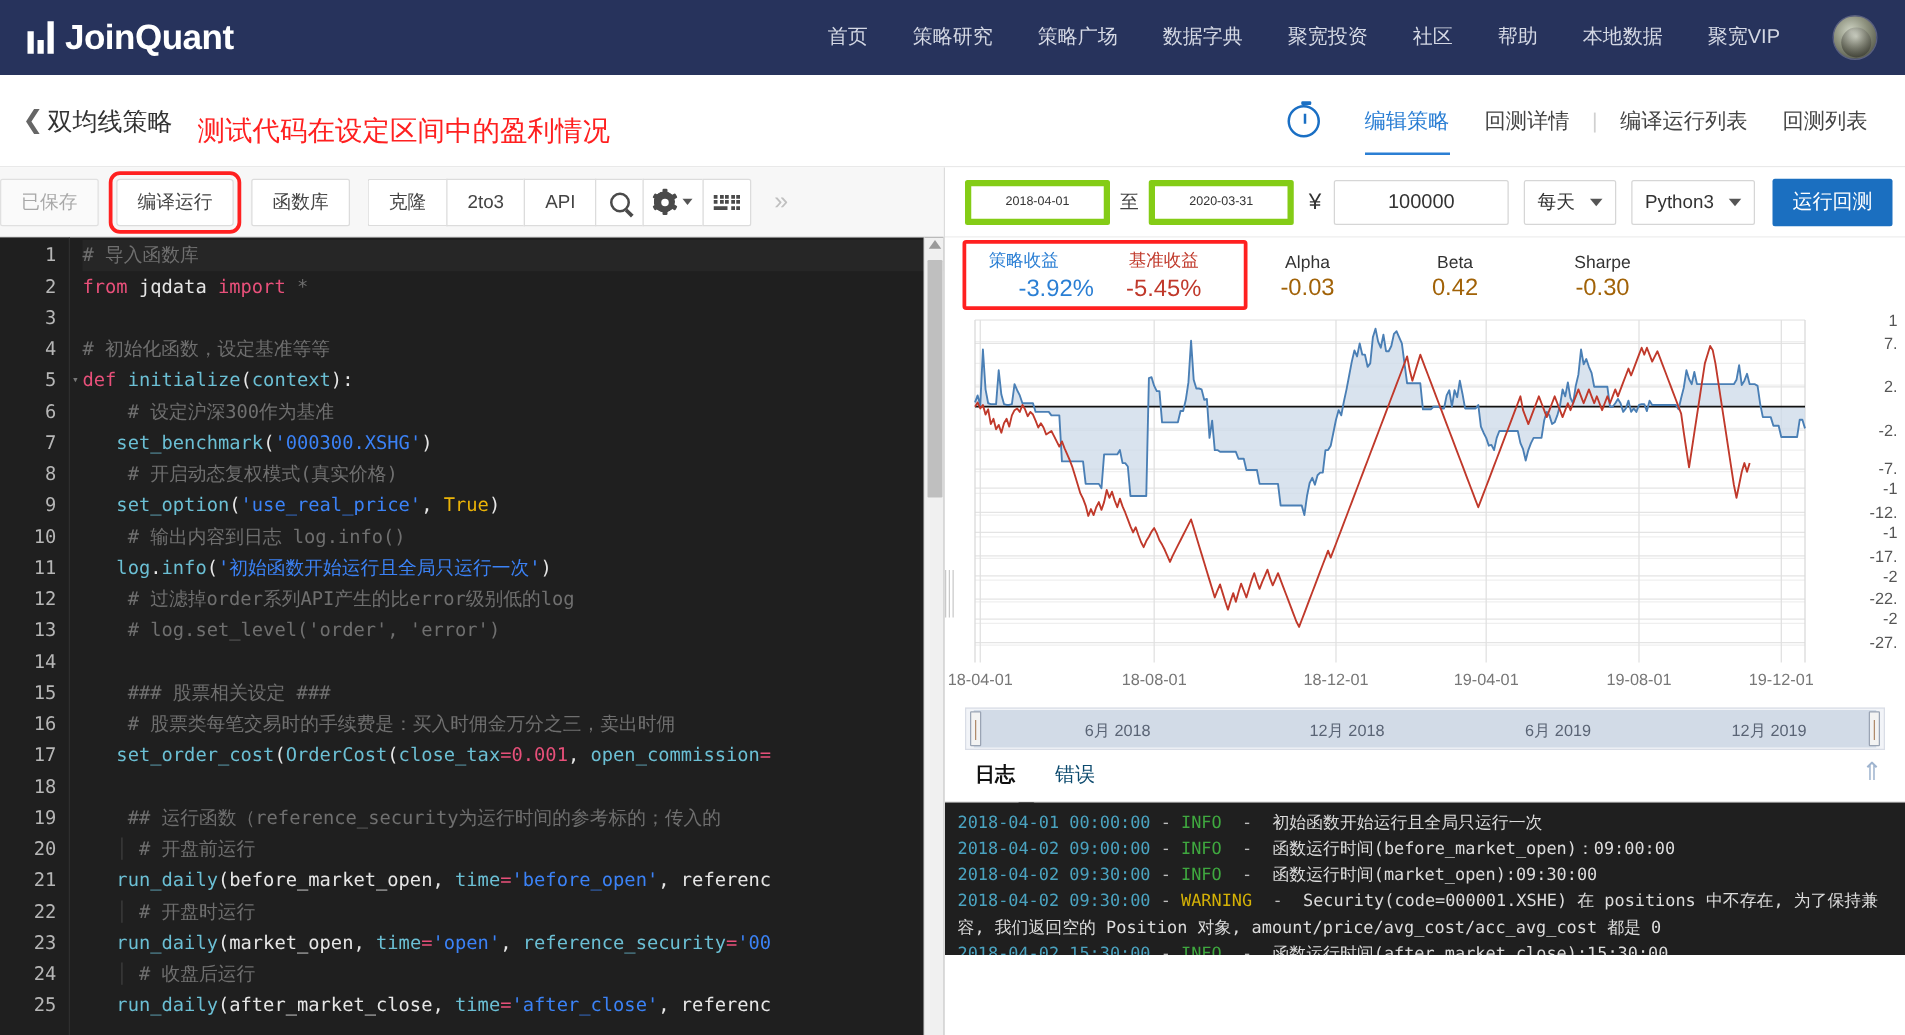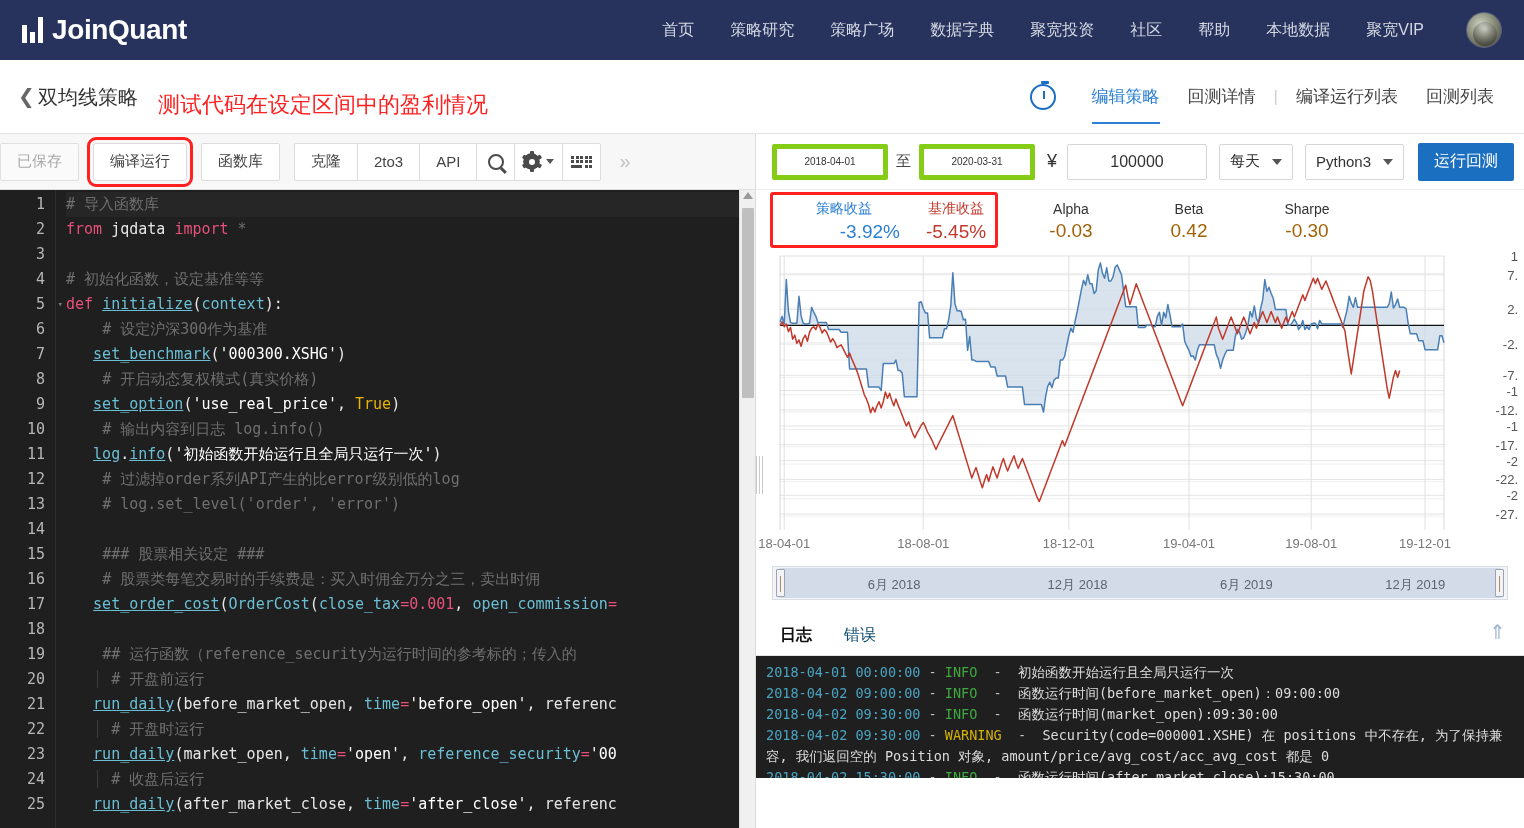--- a/index.html
+++ b/index.html
@@ -175,22 +175,22 @@
   .code-lines {
     flex: 1; padding-top: 2px; padding-left: 10px;
     font-family: "DejaVu Sans Mono", "Liberation Mono", monospace;
     font-size: 15px; white-space: pre; overflow: hidden;
     position: relative;
   }
   .code-lines .ln { height: 25px; line-height: 25px; color: #e6e6e6; }
   .code-lines .ln.first { background: #262626; }
   .c-com { color: #6f6f6f; }
   .c-kw  { color: #e8507a; }
-  .c-fn  { color: #6bbfd4; text-decoration: underline; }
-  .c-str { color: #ffffff; }
+  .c-fn  { color: #6bbfd4; }
+  .c-str { color: #3b82f6; }
   .c-num { color: #e8507a; }
   .c-bool{ color: #eab308; }
   .c-param { color: #6bbfd4; }
   .c-plain { color: #e6e6e6; }
   .c-cls { color: #6bbfd4; }
   .indent-guide { color: #3b3b3b; }
 
   .code-scroll {
     position: absolute; right: 0; top: 56px; bottom: 0; width: 16px;
     background: #f0f0f0; border-left: 1px solid #e0e0e0;
@@ -240,21 +240,21 @@
   .run-btn {
     height: 38px; background: #1b6fc0; color: #fff;
     display:flex; align-items:center; justify-content:center;
     font-size: 16px; padding: 0 16px; border-radius: 2px;
     margin-left: 14px; cursor: pointer;
   }
 
   
   .metrics {
     height: 62px; display: flex; align-items: center; position: relative;
-    padding-left: 32px;
+    padding-left: 7px;
   }
   .metric { text-align: center; min-width: 100px; }
   .metric .mlabel { font-size: 14px; color: #333; margin-bottom: 3px; }
   .metric .mval { font-size: 19px; color: #a16207; }
   .metric.strategy .mlabel { color: #2b7fd4; }
   .metric.strategy .mval { color: #2b7fd4; text-align: right; }
   .metric.bench .mlabel { color: #c0392b; }
   .metric.bench .mval { color: #c0392b; }
   .metrics-hl {
     position: absolute; left: 14px; top: 2px; width: 228px; height: 56px;
@@ -304,21 +304,21 @@
     position:absolute; left: 3px; top: 6px; width: 1px; height: 16px; background:#b08b6b;
   }
   .range-labels { position: absolute; inset: 0; }
   .range-labels span {
     position: absolute; top: 9px; font-size: 13px; color: #5a6475;
     transform: translateX(-50%);
   }
 
   
   .log-tabs {
-    margin-top: 14px; height: 42px; border-bottom: 1px solid #e2e2e2;
+    height: 42px; border-bottom: 1px solid #e2e2e2;
     display: flex; align-items: center; padding-left: 24px; position: relative;
   }
   .log-tab {
     font-size: 16px; color: #0c4a6e; margin-right: 32px; cursor: pointer;
     line-height: 42px;
   }
   .log-tab.active { color: #111; font-weight: bold; }
   .collapse-icon {
     position: absolute; right: 18px; top: 8px;
     color: #9fb4cf; font-size: 20px; cursor: pointer; line-height: 1;

